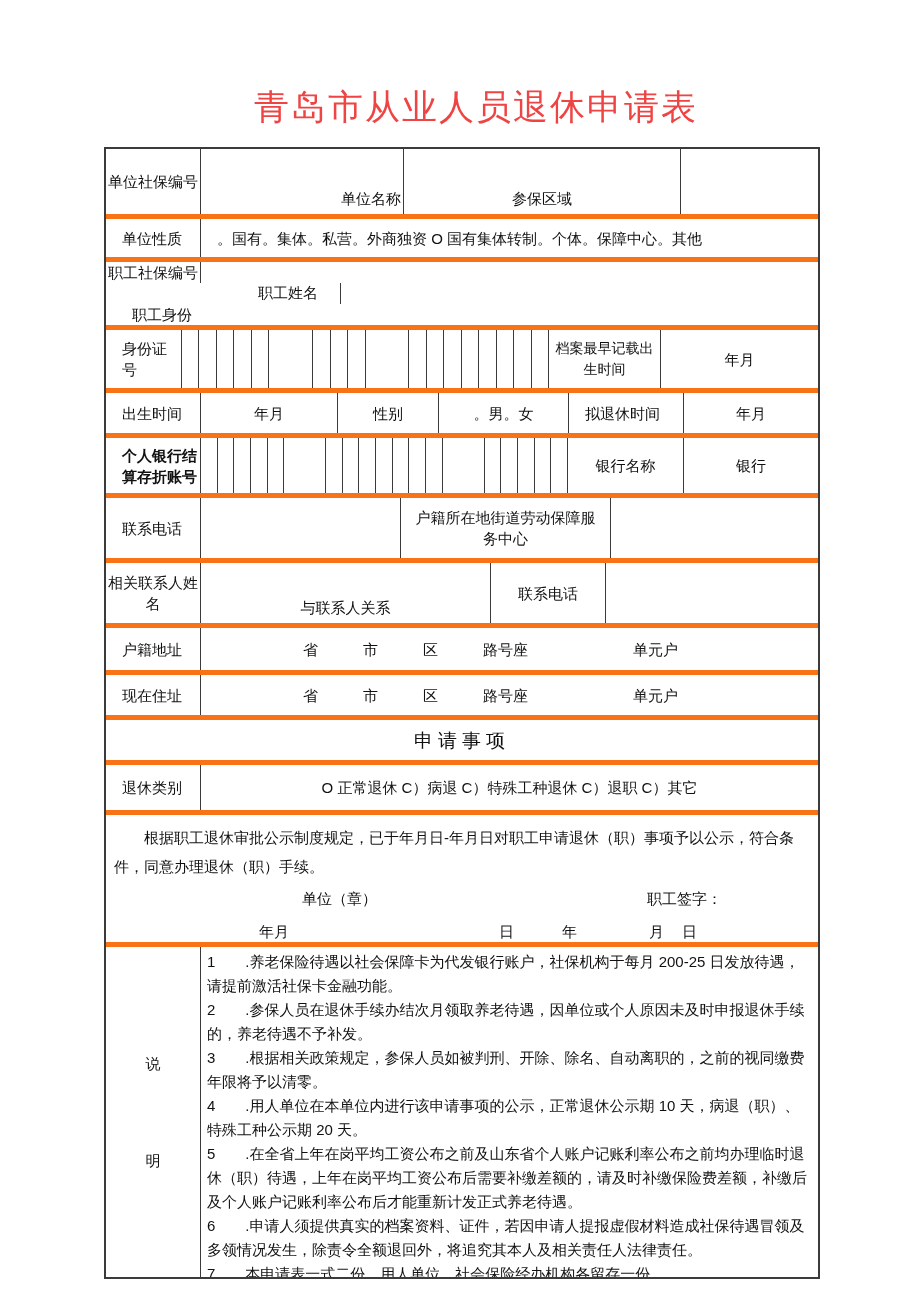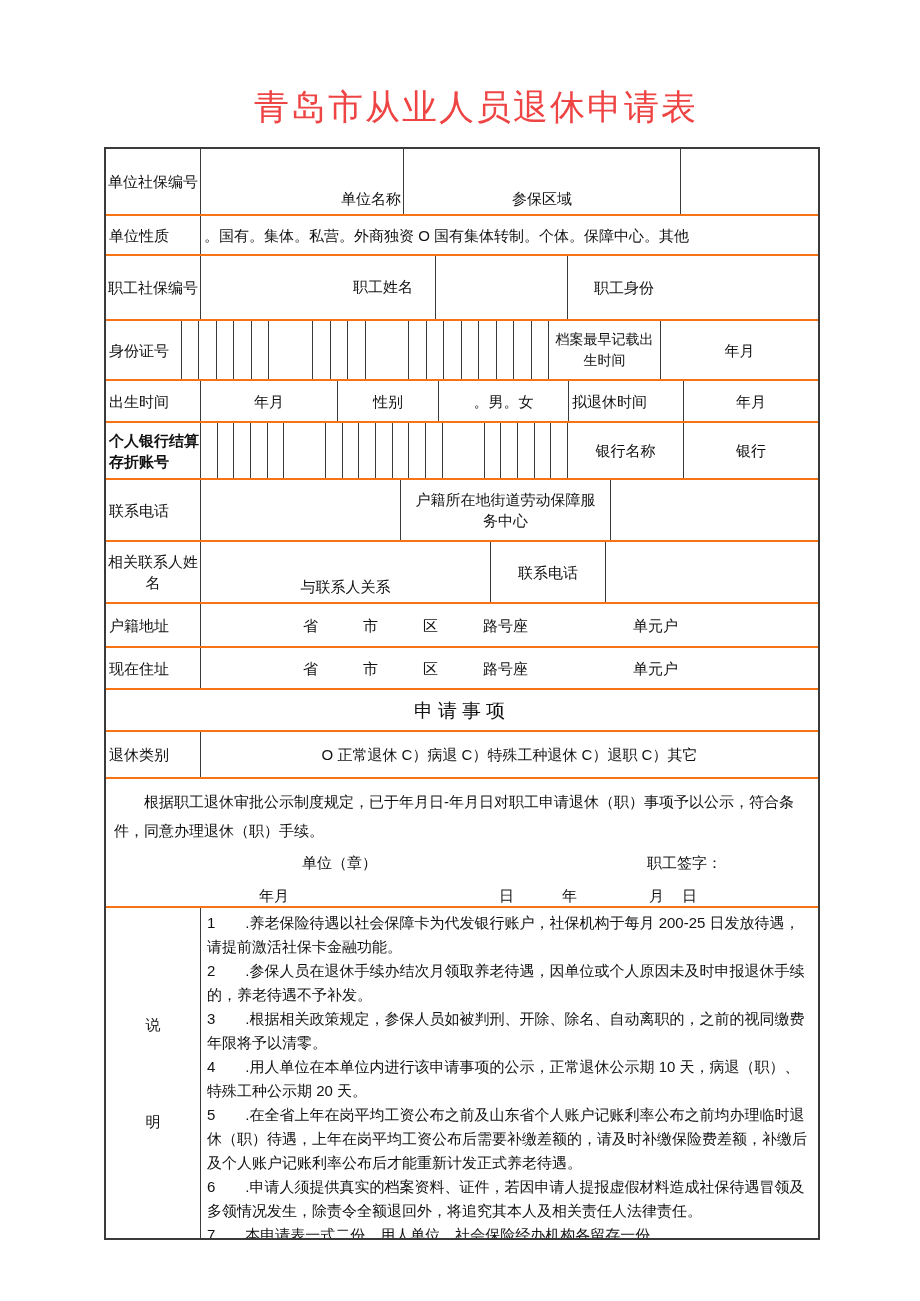--- a/index.html
+++ b/index.html
@@ -13,30 +13,30 @@
   }
   .title{
     position:absolute;top:68px;left:0;width:100%;
     text-align:center;font-size:35px;font-weight:normal;
     letter-spacing:2px;margin:16px;color:#ef4444;
   }
   .tbl{
     position:absolute;left:104px;top:147px;width:712px;
     border:2px solid #3b3b3b;background:#fff;
   }
-  .row{display:flex;border-bottom:2px solid #f97316;}
+  .row{display:flex;border-bottom:5px solid #f97316;}
   .row:last-child{border-bottom:none;}
   .cell{
     box-sizing:border-box;border-right:1px solid #3b3b3b;
     display:flex;align-items:center;
     font-size:15px;line-height:21px;overflow:hidden;
   }
   .cell:last-child{border-right:none;}
   .grow{flex:1;}
-  .pl{padding-left:3px;}
+  .pl{padding-left:16px;}
   .c{justify-content:center;text-align:center;}
   .bottom{align-items:flex-end;padding-bottom:5px;}
   .right{justify-content:flex-end;}
   .pr22{padding-right:22px;font-family:Liberation Serif, serif;}
   .pr2{padding-right:2px;}
   .pl102{padding-left:102px;}
   .fs14{font-size:14px;}
   .big{font-size:19px;letter-spacing:5px;}
   .p0{padding:0;align-items:stretch;}
   .bx{flex:1;border-right:1px solid #3b3b3b;}
@@ -72,21 +72,21 @@
       <div class="cell bottom right pr2" style="width:203px;">单位名称</div>
       <div class="cell bottom c" style="width:277px;">参保区域</div>
       <div class="cell grow"></div>
     </div>
 
     <div class="row" style="height:38px;">
       <div class="cell pl" style="width:95px;">单位性质</div>
       <div class="cell pl grow">。国有。集体。私营。外商独资 O 国有集体转制。个体。保障中心。其他</div>
     </div>
 
-    <div class="row" style="height:63px;">
+    <div class="row" style="height:63px;flex-direction:column;">
       <div class="cell c" style="width:95px;">职工社保编号</div>
       <div class="cell right pr22" style="width:235px;">职工姓名</div>
       <div class="cell" style="width:132px;"></div>
       <div class="cell c" style="width:112px;">职工身份</div>
     </div>
 
     <div class="row" style="height:58px;">
       <div class="cell pl" style="width:76px;">身份证号</div>
       <div class="cell p0" style="width:367px;">
         <div class="bx"></div>

